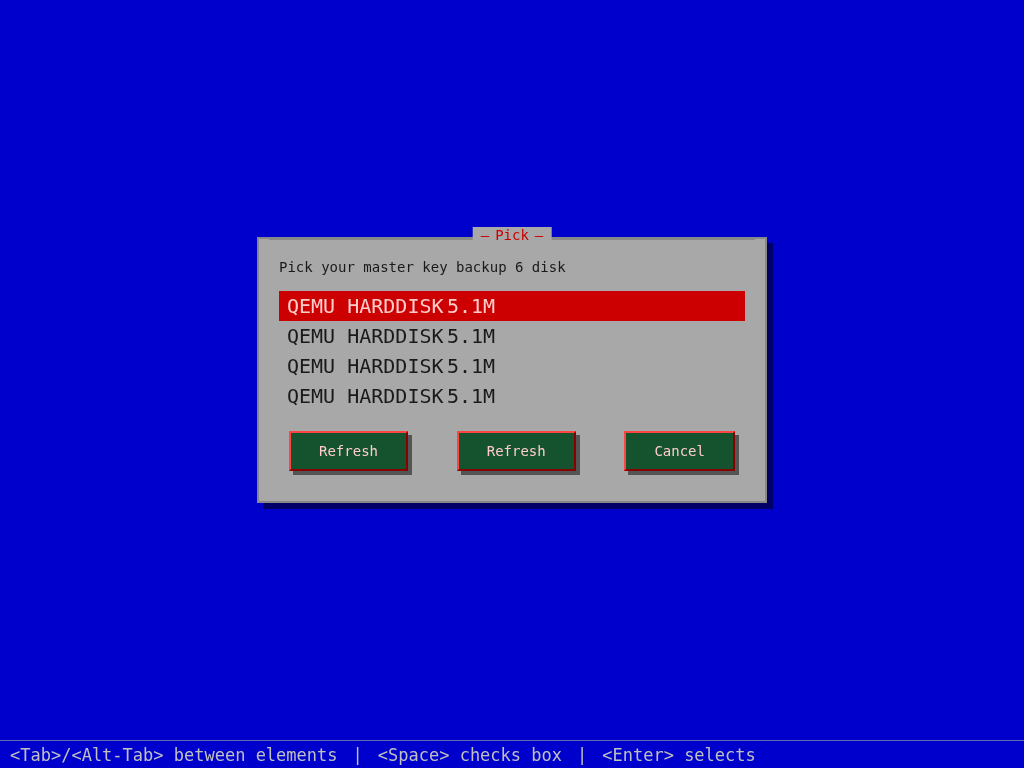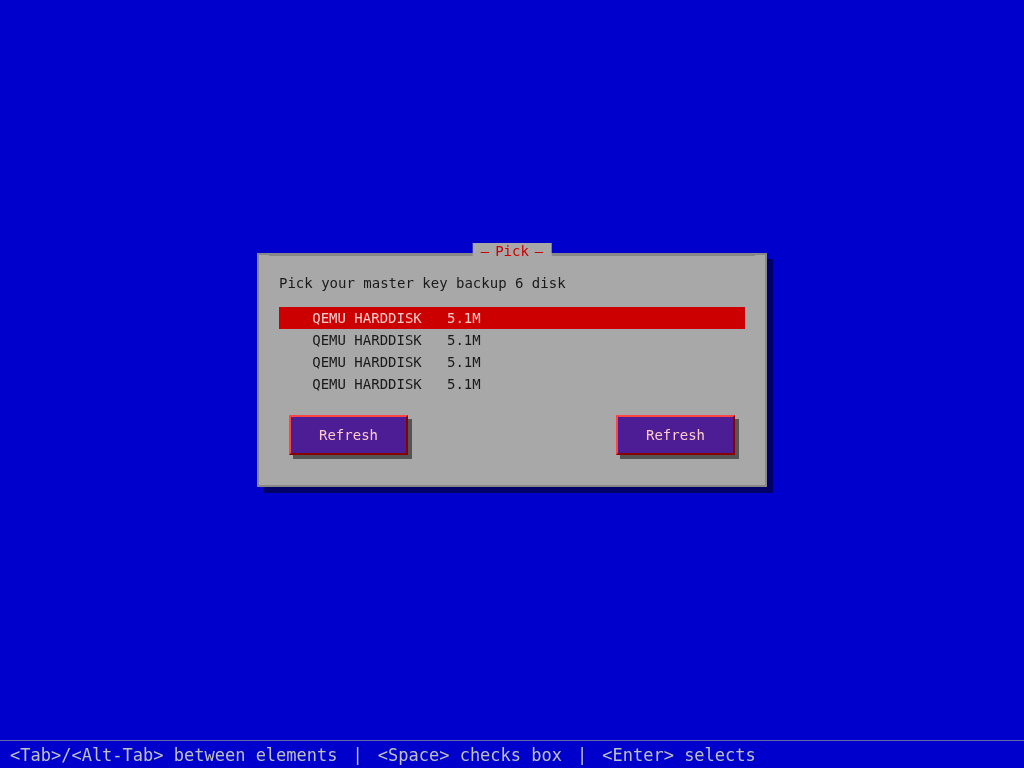--- a/index.html
+++ b/index.html
@@ -101,24 +101,23 @@
       background-color: #a8a8a8;
       margin-bottom: 20px;
       width: 100%;
     }
 
     .disk-item {
       display: flex;
       align-items: center;
       padding: 3px 8px;
       color: #1a1a1a;
-      font-size: 14px;
+      font-size: 20px;
       cursor: pointer;
       white-space: nowrap;
-      text-align: center;
     }
 
     .disk-item.selected {
       background-color: #cc0000;
       color: #ffcccc;
     }
 
     .disk-item .disk-name {
       width: 160px;
       display: inline-block;
@@ -129,21 +128,21 @@
     }
 
     #dialog-buttons {
       display: flex;
       justify-content: space-between;
       align-items: center;
       padding: 0 10px;
     }
 
     .dialog-button {
-      background-color: #4c1d95;
+      background-color: #14532d;
       color: #ffcccc;
       border: none;
       padding: 10px 28px;
       font-size: 14px;
       font-family: monospace;
       cursor: pointer;
       border-top: 2px solid #ff4444;
       border-left: 2px solid #ff4444;
       border-right: 2px solid #880000;
       border-bottom: 2px solid #880000;
@@ -181,20 +180,21 @@
         </div>
         <div class="disk-item">
           <span class="disk-name">QEMU HARDDISK</span>
           <span class="disk-size">5.1M</span>
         </div>
       </div>
 
     <div id="dialog-buttons">
       <button class="dialog-button">Refresh</button>
       <button class="dialog-button">Refresh</button>
+      <button class="dialog-button">Cancel</button>
     </div>
   </div>
 </div>
 
 <div id="status-bar">
   <span class="status-item">&lt;Tab&gt;/&lt;Alt-Tab&gt; between elements</span>
   <span class="separator">|</span>
   <span class="status-item">&lt;Space&gt; checks box</span>
   <span class="separator">|</span>
   <span class="status-item">&lt;Enter&gt; selects</span>

